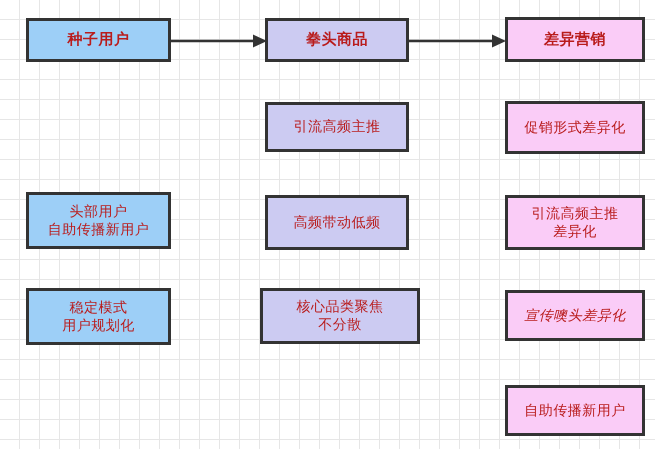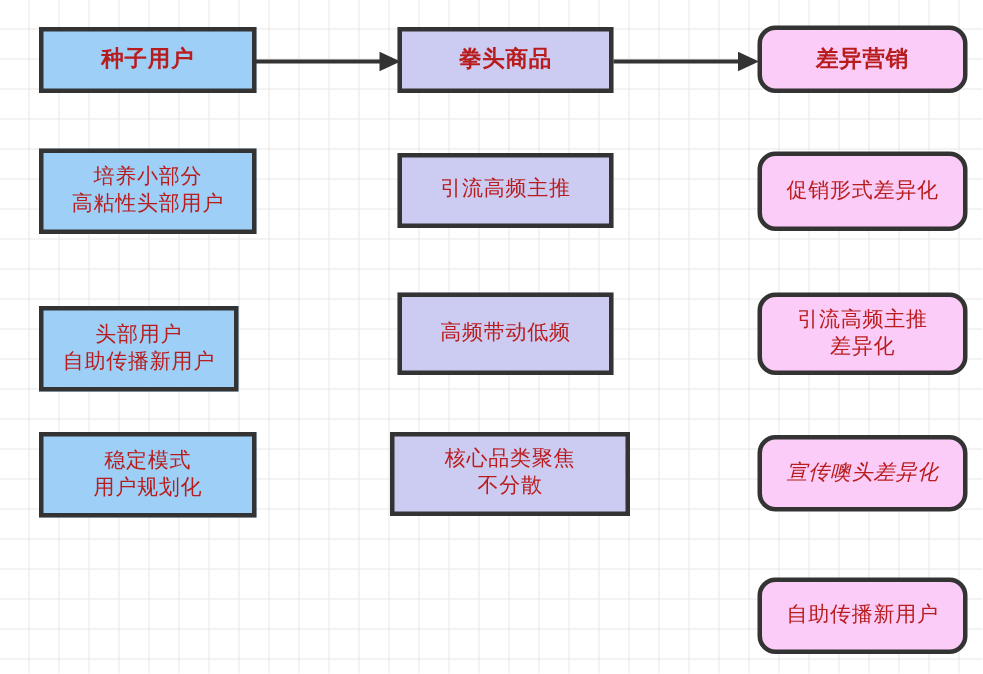--- a/index.html
+++ b/index.html
@@ -35,41 +35,39 @@
     justify-content: center;
     text-align: center;
     line-height: 1.28;
     color: #b91c1c;
     letter-spacing: 0.5px;
     white-space: pre-line;
   }
 
   .fill-blue   { background: #9DCFF7; }
   .fill-purple { background: #CCCBF2; }
-  .fill-pink   { background: #FACCF7; border-radius: 12px; }
+  .fill-pink   { background: #FACCF7; }
 
   .t-head { font-size: 15px; font-weight: bold; }
   .t-body { font-size: 14px; font-weight: normal; }
 
   .connector {
     position: absolute;
     overflow: visible;
   }
 </style>
 </head>
 <body>
 
 <div id="canvas">
 
   <div class="node fill-blue t-head" style="left:26px; top:18px; width:145px; height:44px;">种子用户</div>
 
-  <div class="node fill-blue t-body" style="left:26px; top:99px; width:145px; height:57px;">培养小部分
-高粘性头部用户</div>
 
-  <div class="node fill-blue t-body" style="left:26px; top:204px; width:133px; height:57px;">头部用户
+  <div class="node fill-blue t-body" style="left:26px; top:192px; width:145px; height:57px;">头部用户
 自助传播新用户</div>
 
   <div class="node fill-blue t-body" style="left:26px; top:288px; width:145px; height:57px;">稳定模式
 用户规划化</div>
 
   <div class="node fill-purple t-head" style="left:265px; top:18px; width:144px; height:44px;">拳头商品</div>
 
   <div class="node fill-purple t-body" style="left:265px; top:102px; width:144px; height:50px;">引流高频主推</div>
 
   <div class="node fill-purple t-body" style="left:265px; top:195px; width:144px; height:55px;">高频带动低频</div>

